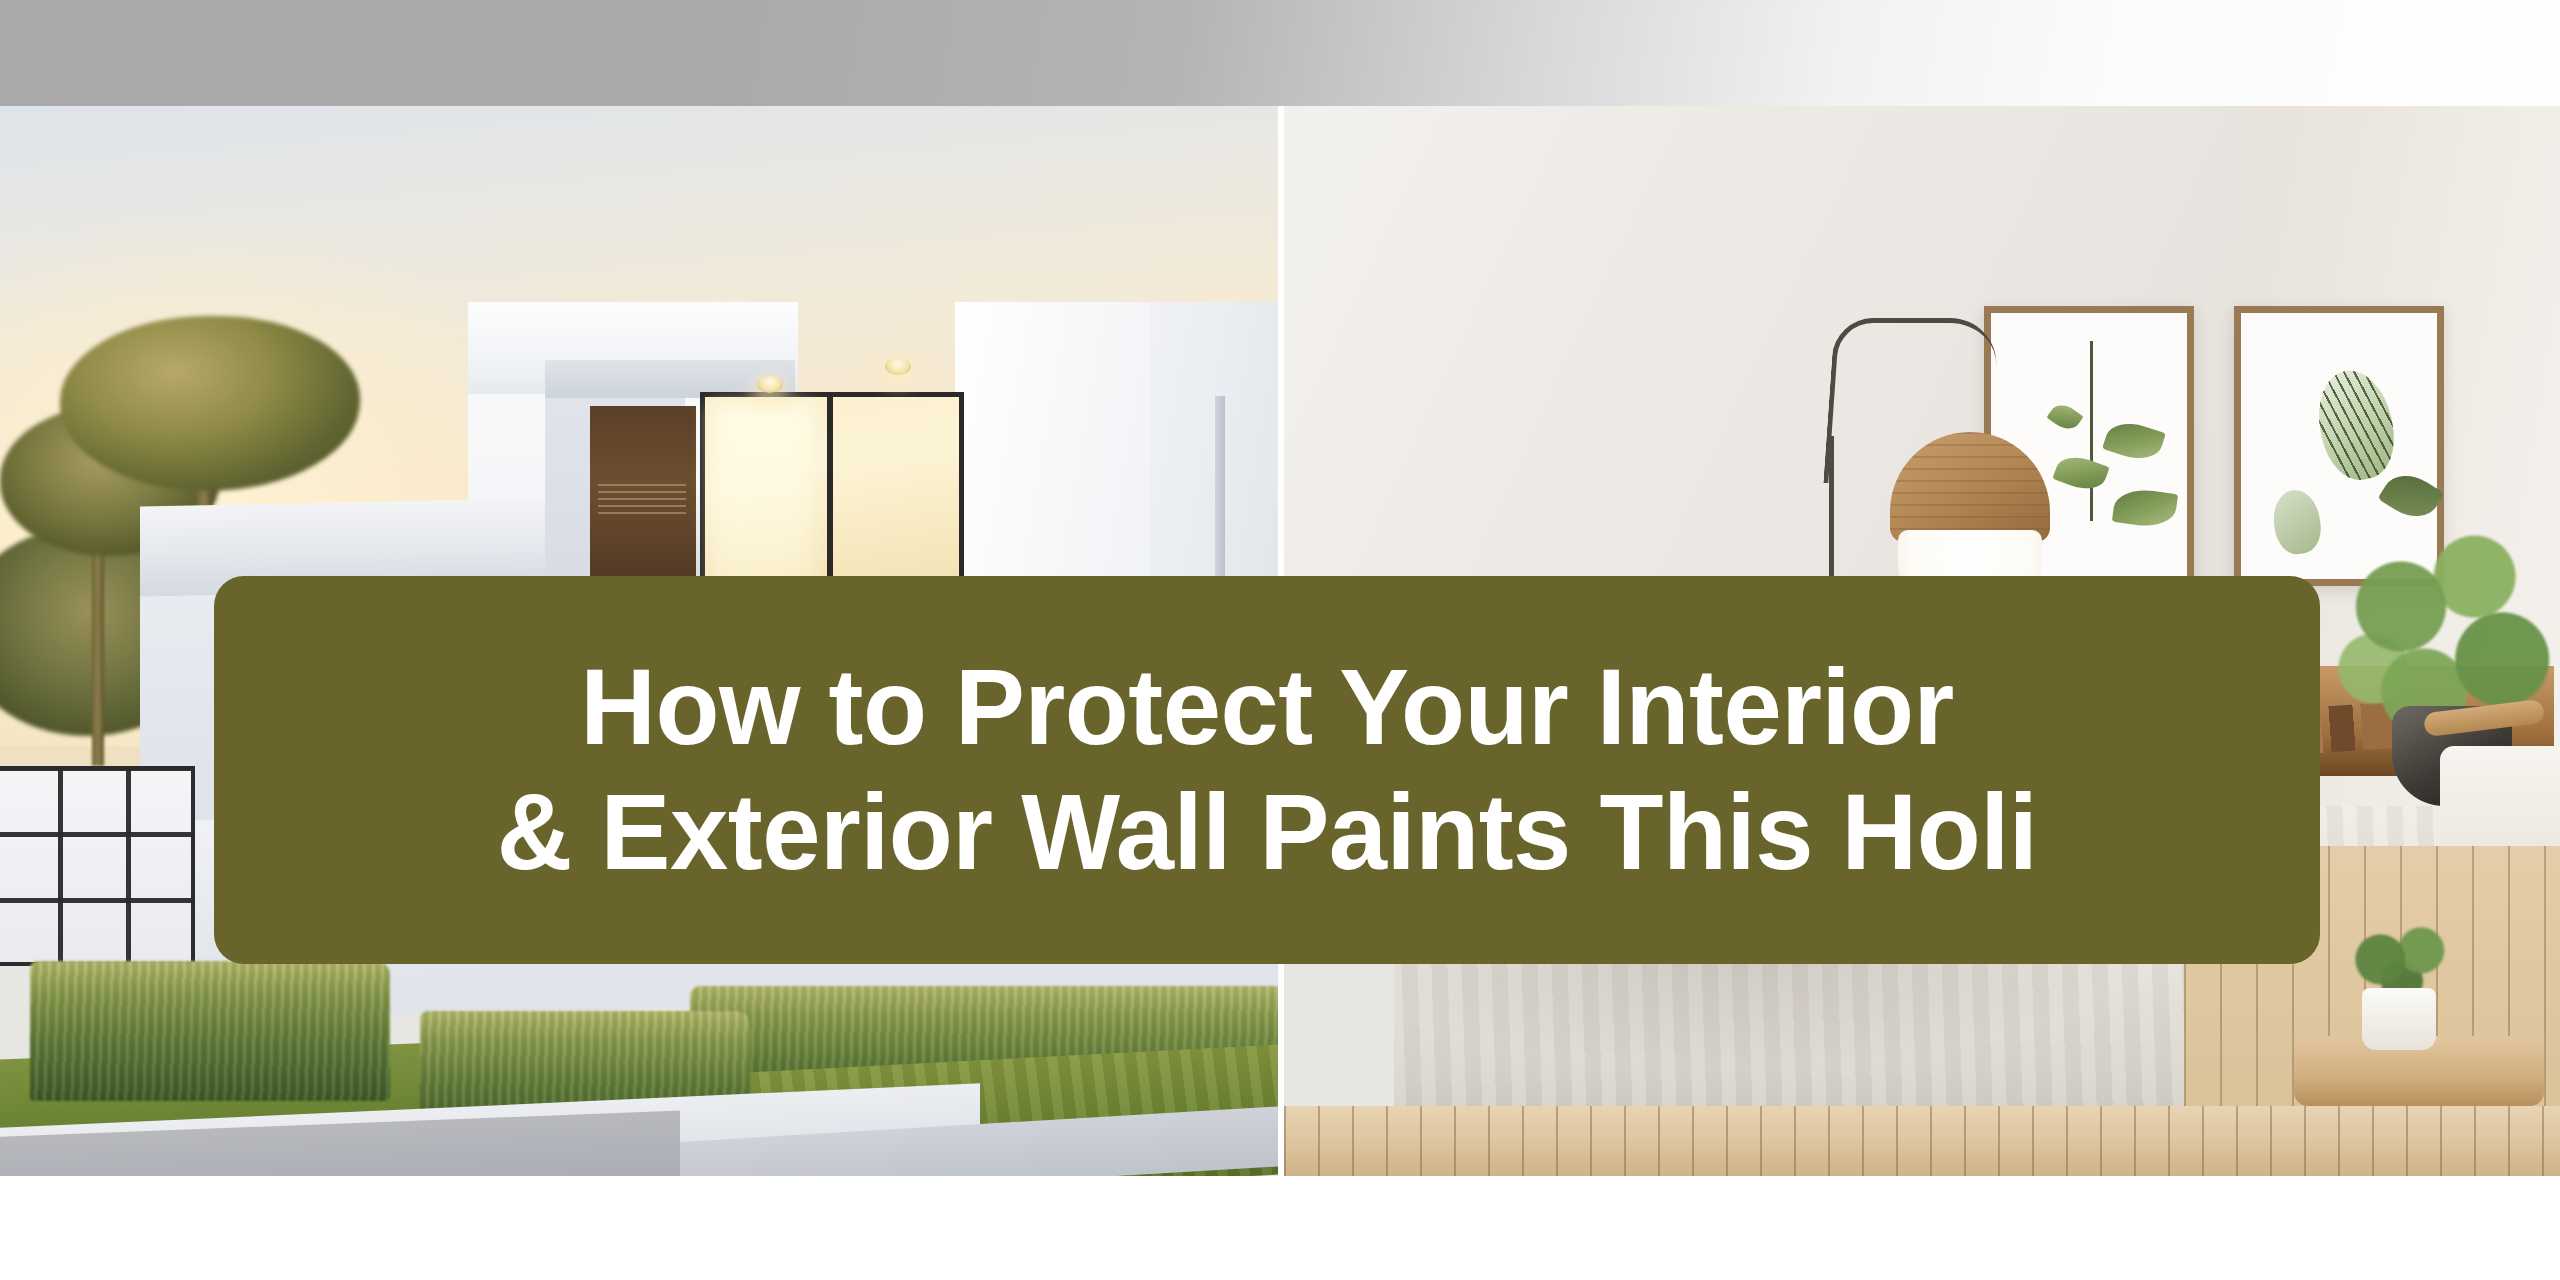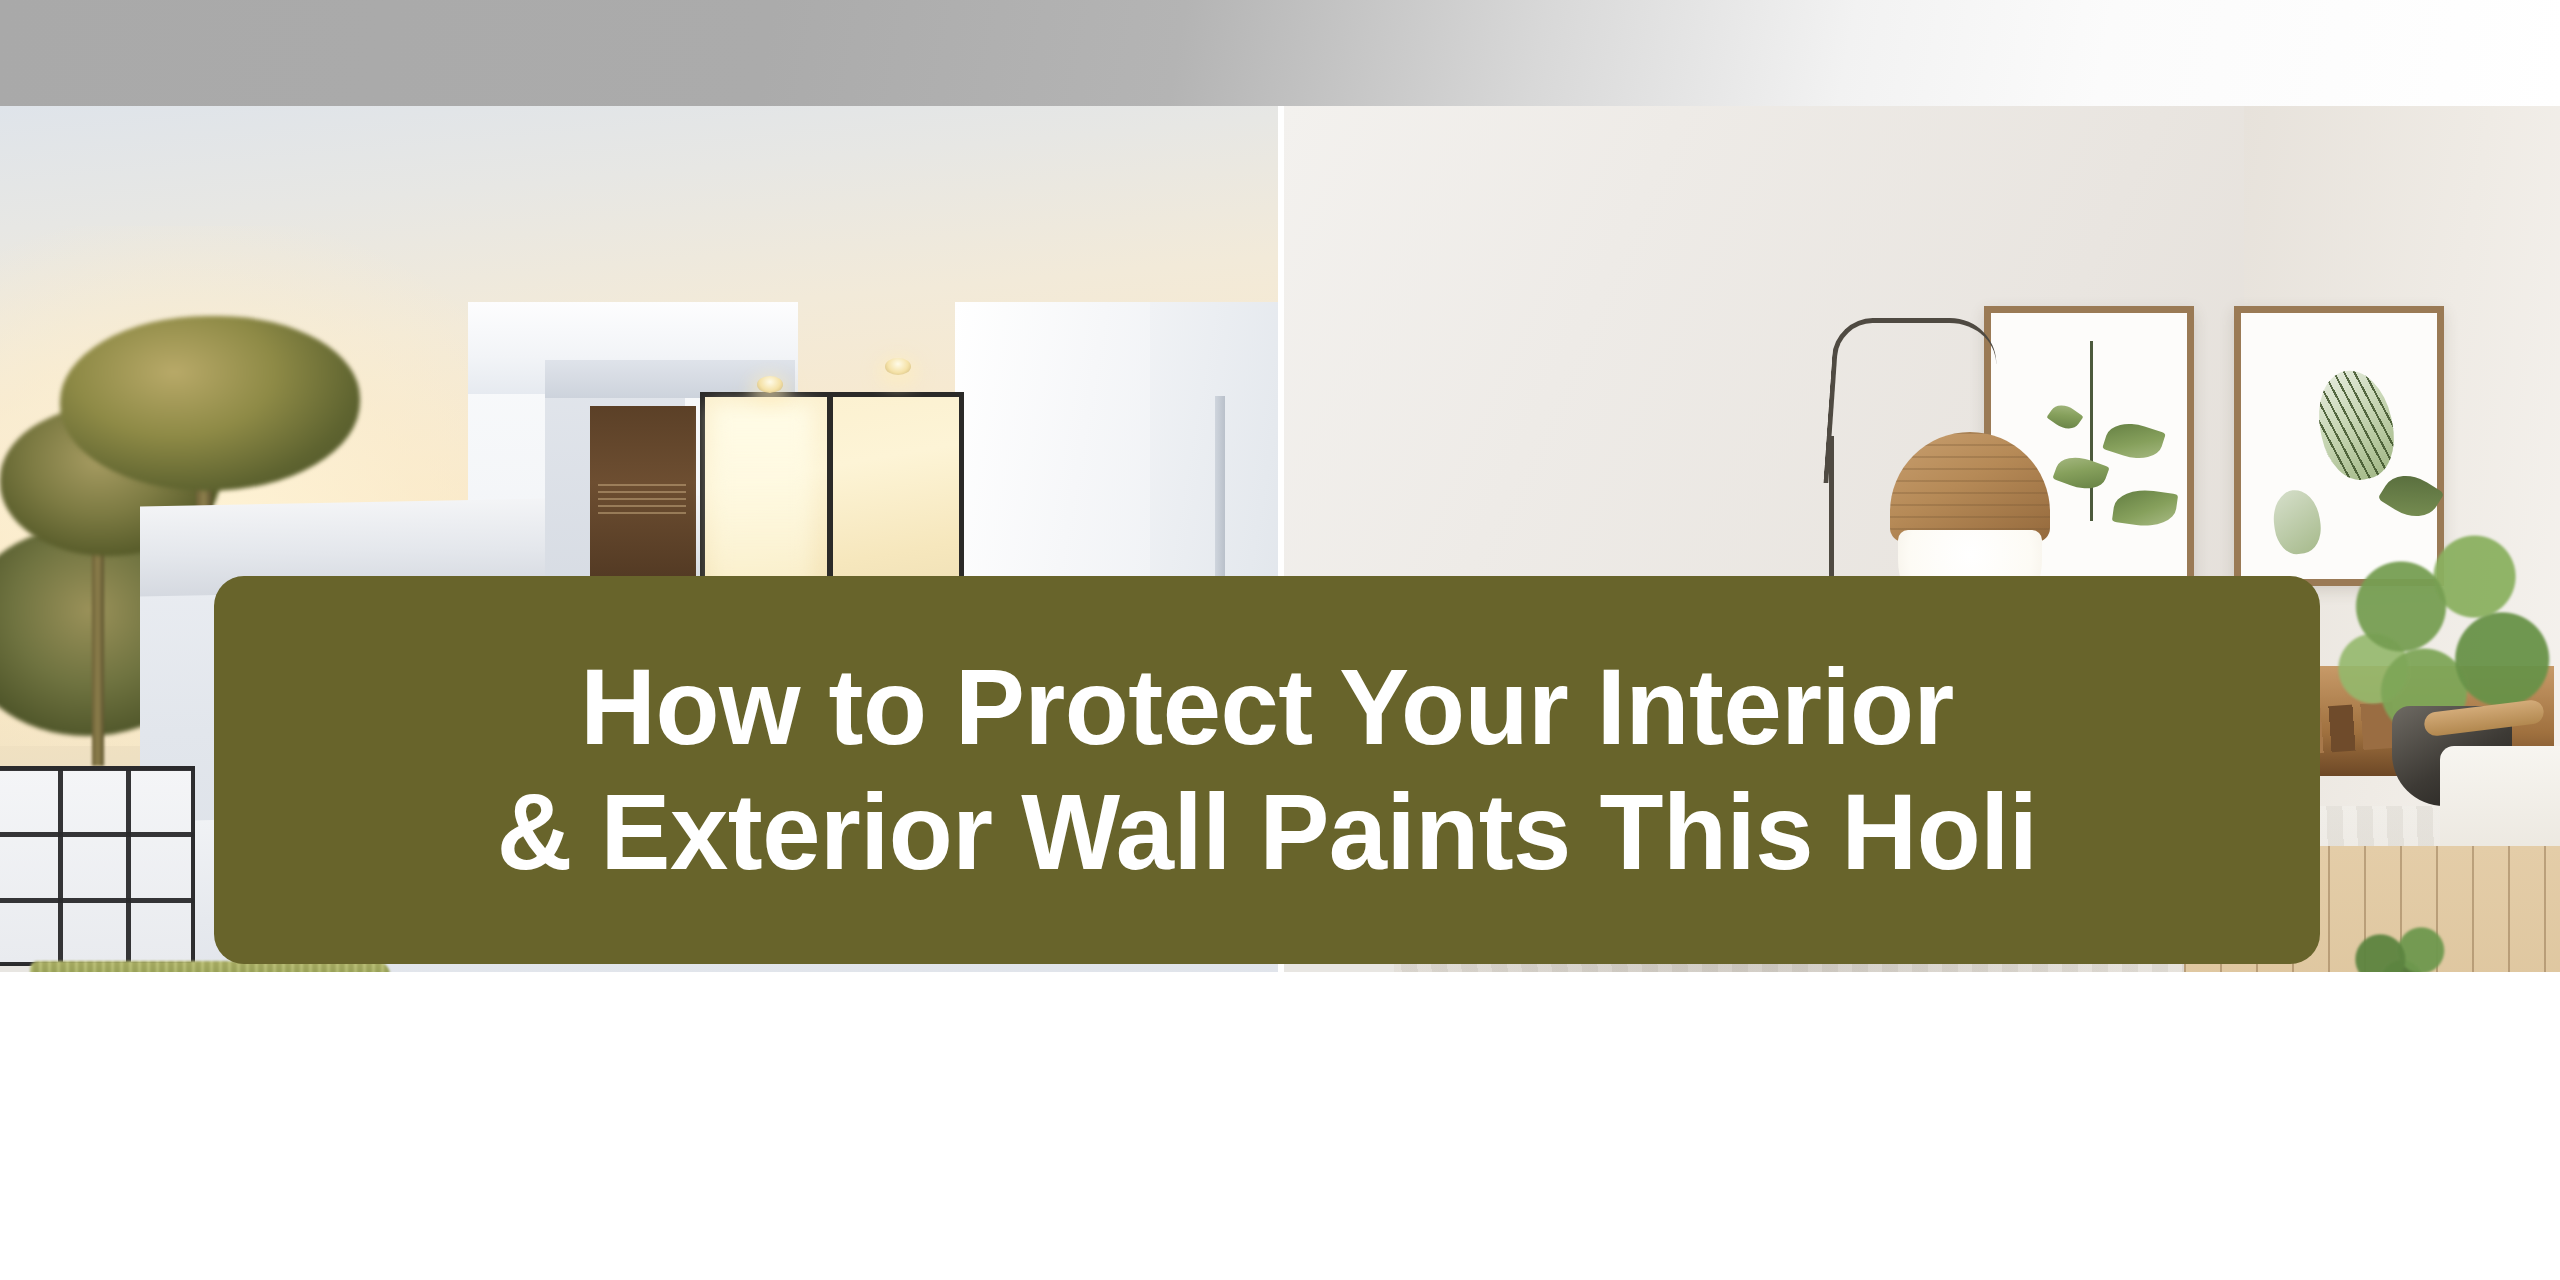--- a/index.html
+++ b/index.html
@@ -2,21 +2,21 @@
 <html><head>
 <meta charset="utf-8">
 <title>Blog Banner</title>
 <style>
   html,body{margin:0;padding:0;background:#ffffff;}
   body{
     width:2560px;height:1280px;overflow:hidden;
     font-family:"Liberation Sans","DejaVu Sans",sans-serif;
   }
   #banner{
-    position:relative;width:2560px;height:972px;overflow:hidden;
+    position:relative;width:2560px;height:1176px;overflow:hidden;
     background:#7f1d1d;
   }
 
   
   .chrome-bar{position:absolute;left:0;width:2560px;z-index:1;}
   #chrome-top{
     top:0;height:106px;
     background:linear-gradient(100deg,#a9a9a9 0%,#ababab 30%,#b4b4b4 46%,#d8d8d8 60%,#f2f2f2 72%,#fbfbfb 82%,#ffffff 100%);
   }
   #chrome-bottom{

